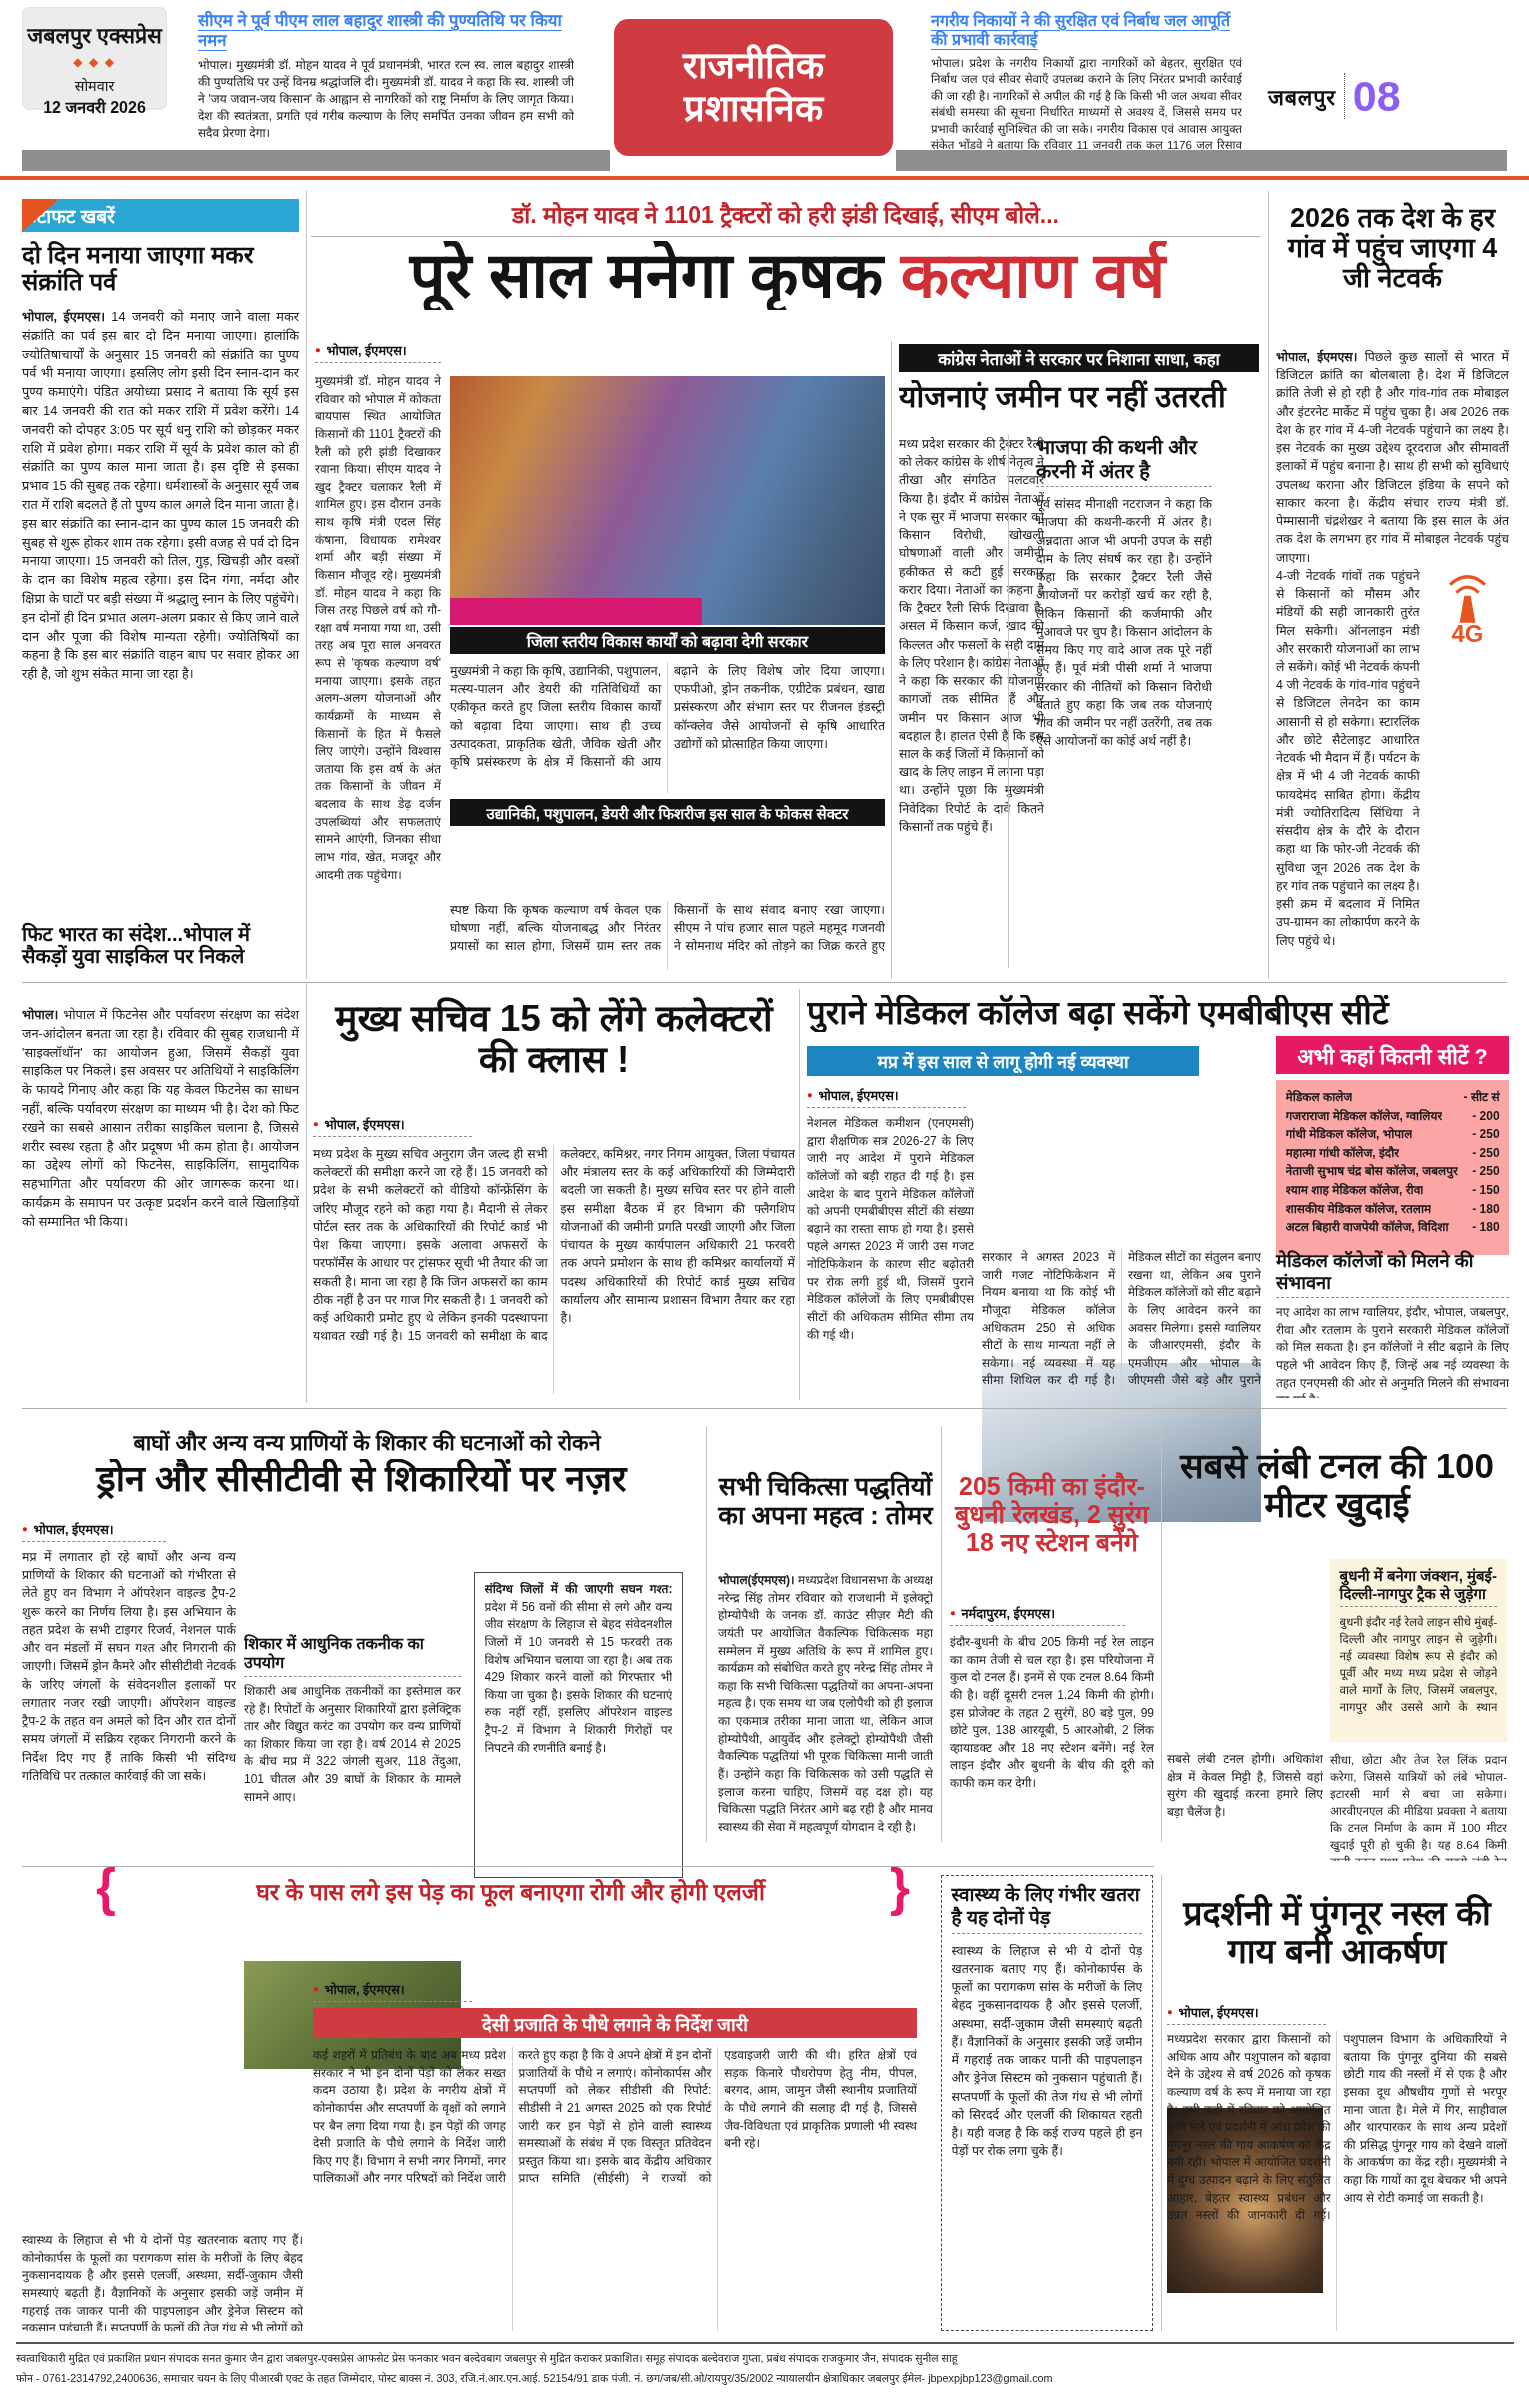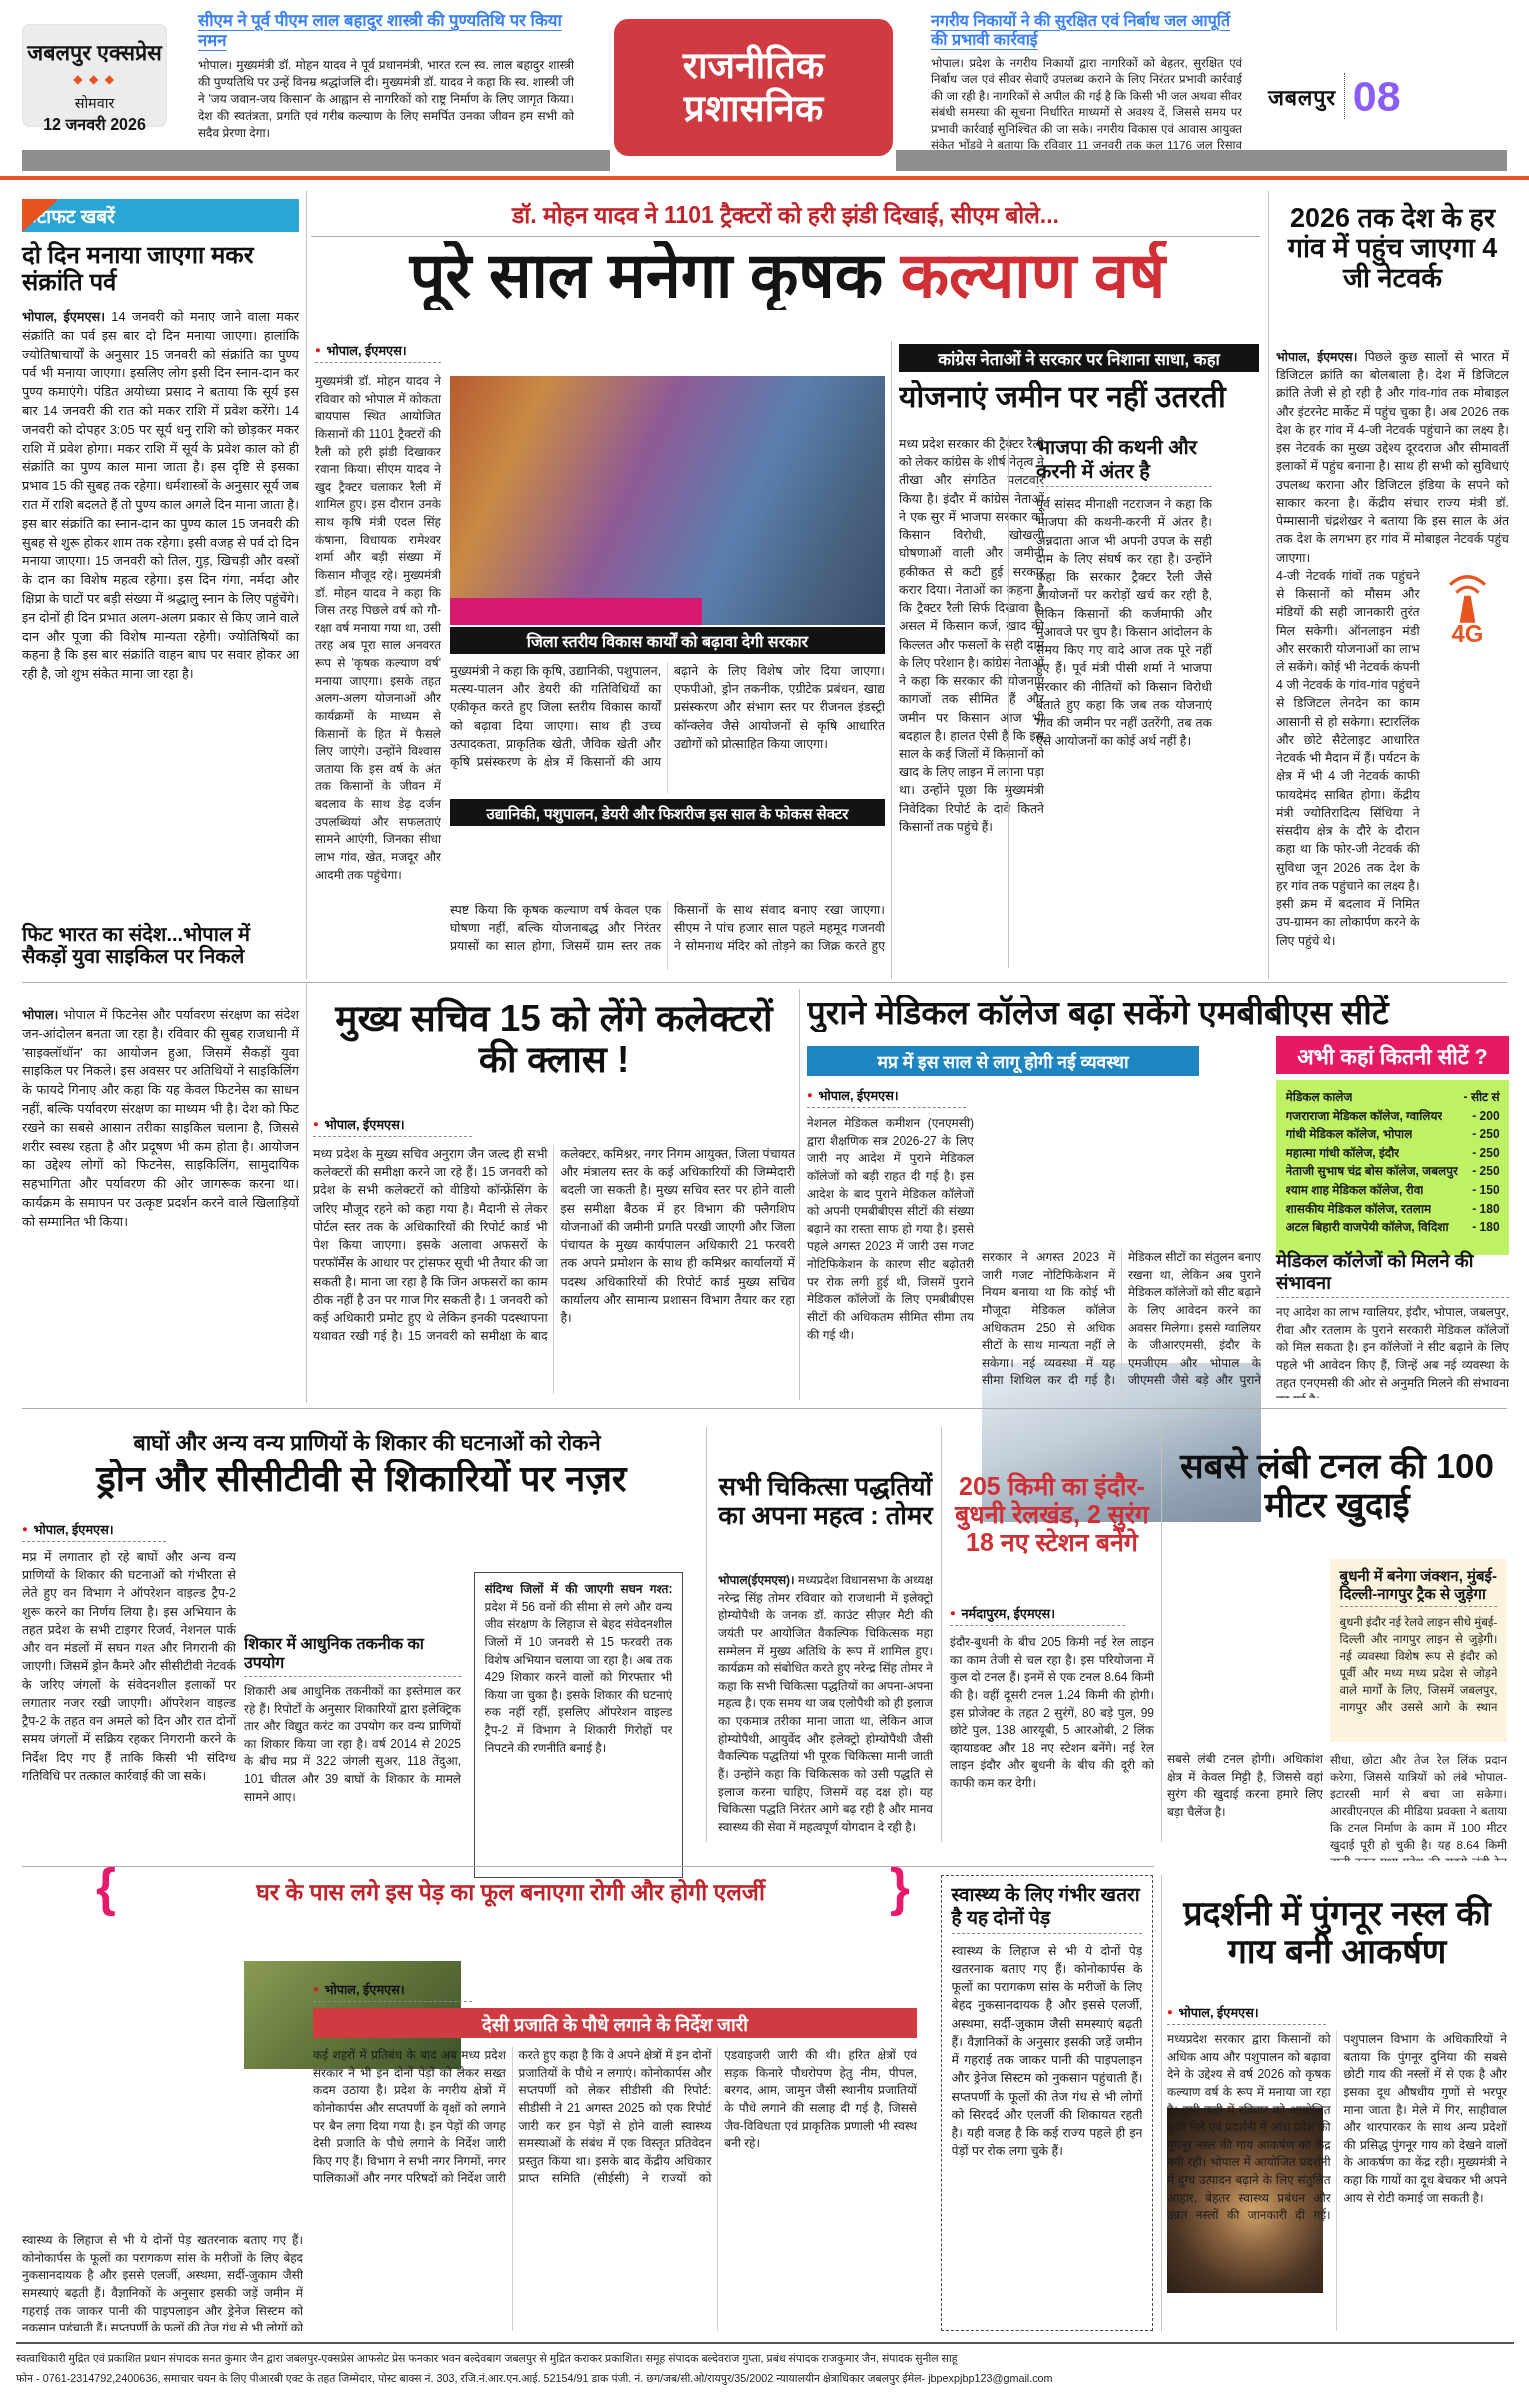--- a/index.html
+++ b/index.html
@@ -20,42 +20,42 @@
   .red-box{background:#d03b41;border-radius:14.4px;color:#fff;display:flex;flex-direction:column;align-items:center;justify-content:center;font-weight:bold}
   .brief-head{font-size:16.7px;font-weight:bold;color:#3b82f6;text-decoration:underline;text-underline-offset:4px;line-height:1.2}
   .brief-body{font-size:12px;line-height:1.42;text-align:justify;overflow:hidden;color:#1c1c1c}
   .graybar{background:#8e8e8e}
   .orange-rule{background:#e65423}
   .fataft{background:#2aa6d5;color:#fff;font-weight:bold;font-size:19px;display:flex;align-items:center;position:relative;overflow:hidden}
   .fataft .tri{position:absolute;left:0;top:0;width:0;height:0;border-top:33px solid #e8541f;border-right:37px solid transparent}
   .photo{overflow:hidden;position:relative}
   .caption-strip{position:absolute;left:0;bottom:0;background:#d6186e;height:27px;width:58%}
   .pink-head{background:#e61965;color:#fff;font-weight:bold;display:flex;align-items:center;justify-content:center}
-  .seat-table{background:#bef264;padding:8px 9.6px;font-size:12px;line-height:1.55;overflow:hidden}
+  .seat-table{background:#fca5a5;padding:8px 9.6px;font-size:12px;line-height:1.55;overflow:hidden}
   .seat-row{display:flex;justify-content:space-between;font-weight:bold;color:#1a1a1a}
   .seat-row .sname{white-space:nowrap;overflow:hidden;text-overflow:ellipsis;margin-right:4.8px}
   .blue-strip{background:#1d86c2;color:#fff;font-weight:bold;display:flex;align-items:center;justify-content:center}
   .red-strip{background:#d03b41;color:#fff;font-weight:bold;display:flex;align-items:center;justify-content:center}
   .boxed{border:1.2px solid #4a4a4a;padding:8px 9.6px;overflow:hidden}
   .beige{background:#fbf3dd;padding:8px 9.6px;overflow:hidden}
   .kicker-red{color:#c22329;font-weight:bold;text-align:center}
   .red-head{color:#d02f35}
   .cols2{column-count:2;column-gap:12.8px;column-rule:0.8px solid #cfcfcf}
   .cols3{column-count:3;column-gap:12.8px;column-rule:0.8px solid #cfcfcf}
   .pg-label{font-size:21.5px;font-weight:bold;color:#111;letter-spacing:0.8px}
   .pg-num{font-size:43px;font-weight:700;color:#8b5cf6;line-height:1}
   .imprint{font-size:10.8px;color:#222;white-space:nowrap;overflow:hidden}
   .sub-head-u{font-weight:bold;border-bottom:0.8px dashed #8a8a8a;padding-bottom:3.2px;line-height:1.2}
 </style>
 </head>
 <body>
 
 <div id="page">
 
-  <div class="abs masthead-box" style="left:22px;top:24px;width:145px;height:103px">
+  <div class="abs masthead-box" style="left:22px;top:7px;width:145px;height:103px">
     <div style="font-size:21.5px;font-weight:bold;margin-top:12.8px">जबलपुर एक्सप्रेस</div>
     <div style="color:#e8541f;font-size:12px;margin-top:6.4px;letter-spacing:1.6px">◆ ◆ ◆</div>
     <div style="font-size:14.4px;margin-top:6.4px">सोमवार</div>
     <div style="font-size:16px;font-weight:bold;margin-top:1.6px">12 जनवरी 2026</div>
   </div>
 
   <div class="abs" style="left:198px;top:11px;width:376px;height:136px">
     <div class="brief-head">सीएम ने पूर्व पीएम लाल बहादुर शास्त्री की पुण्यतिथि पर किया नमन</div>
     <div class="brief-body" style="margin-top:5.6px;height:96px">भोपाल। मुख्यमंत्री डॉ. मोहन यादव ने पूर्व प्रधानमंत्री, भारत रत्न स्व. लाल बहादुर शास्त्री की पुण्यतिथि पर उन्हें विनम्र श्रद्धांजलि दी। मुख्यमंत्री डॉ. यादव ने कहा कि स्व. शास्त्री जी ने 'जय जवान-जय किसान' के आह्वान से नागरिकों को राष्ट्र निर्माण के लिए जागृत किया। देश की स्वतंत्रता, प्रगति एवं गरीब कल्याण के लिए समर्पित उनका जीवन हम सभी को सदैव प्रेरणा देगा।</div>
   </div>

